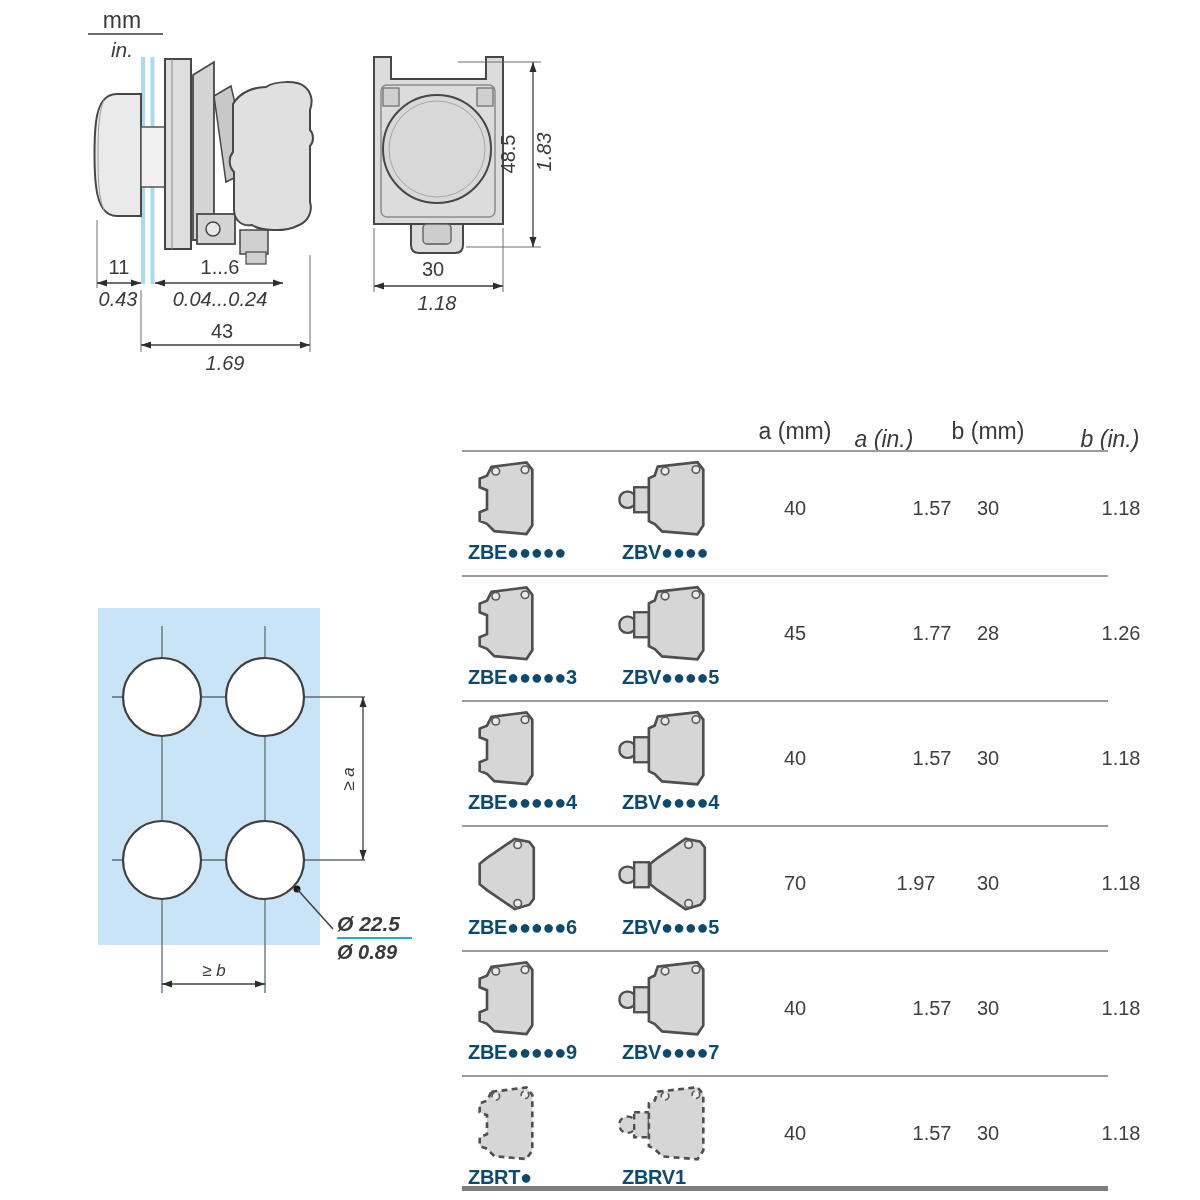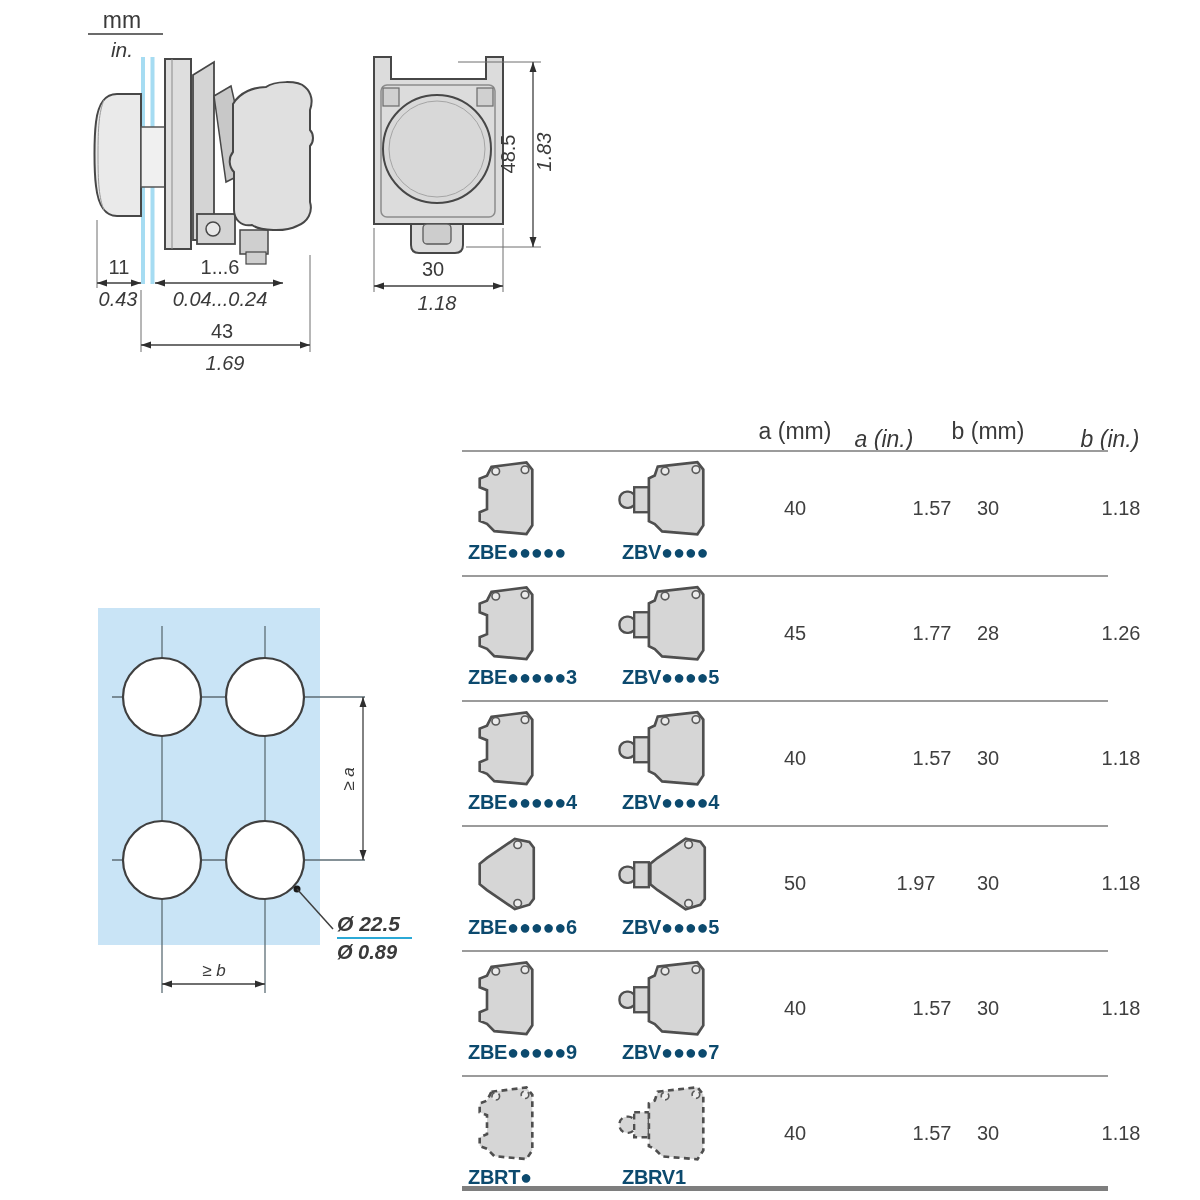--- a/index.html
+++ b/index.html
@@ -234,21 +234,21 @@
 
     <div class="row" style="top:828px">
       <svg class="icon" style="left:8px" width="76" height="84">
           <use href="#s-zbe5"></use>
         </svg>
       <svg class="icon" style="left:158px" width="100" height="84">
           <use href="#s-zbv5"></use>
         </svg>
       <span class="plabel" style="left:8px">ZBE●●●●●6</span>
       <span class="plabel" style="left:162px">ZBV●●●●5</span>
-      <span class="val" style="left:335px">50</span>
+      <span class="val" style="left:335px">70</span>
       <span class="val it" style="left:408px">1.97</span>
       <span class="val" style="left:528px">30</span>
       <span class="val it" style="left:613px">1.18</span>
     </div>
 
     <div class="row" style="top:953px">
       <svg class="icon" style="left:8px" width="76" height="84">
           <use href="#s-zbe"></use>
         </svg>
       <svg class="icon" style="left:158px" width="100" height="84">

